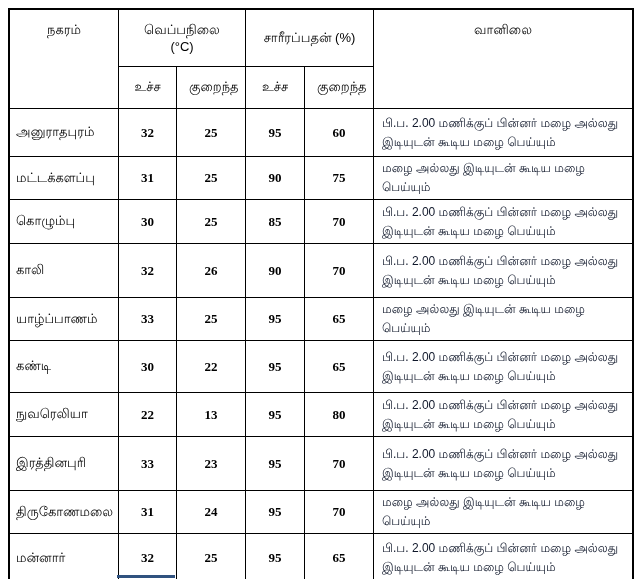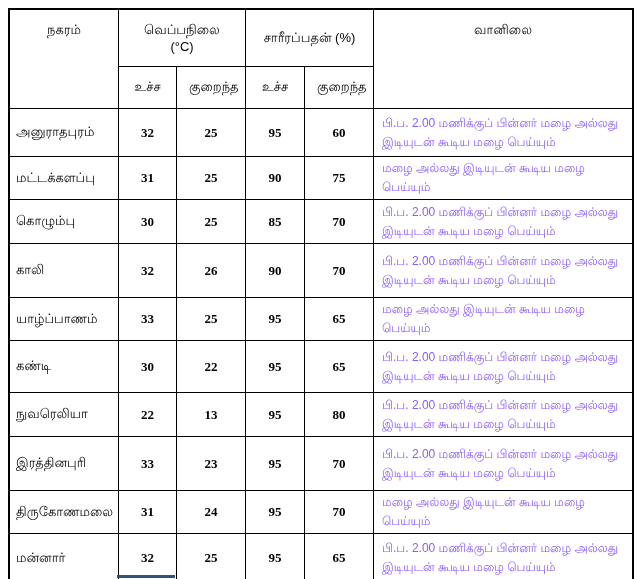--- a/index.html
+++ b/index.html
@@ -99,21 +99,21 @@
     font-weight: bold;
     font-size: 13px;
     text-align: center;
     vertical-align: middle;
   }
   td.weather {
     font-size: 12px;
     line-height: 19px;
     padding: 2px 8px 2px 8px;
     vertical-align: middle;
-    color: #8b5cf6;
+    color: #0f172a;
   }
   
   tbody tr:nth-child(1)  { height: 48px; }
   tbody tr:nth-child(2)  { height: 38px; }
   tbody tr:nth-child(3)  { height: 44px; margin-left: 12px; }
   tbody tr:nth-child(4)  { height: 54px; padding-left: 18px; }
   tbody tr:nth-child(5)  { height: 34px; }
   tbody tr:nth-child(6)  { height: 52px; }
   tbody tr:nth-child(7)  { height: 44px; }
   tbody tr:nth-child(8)  { height: 54px; margin-top: 16px; }

